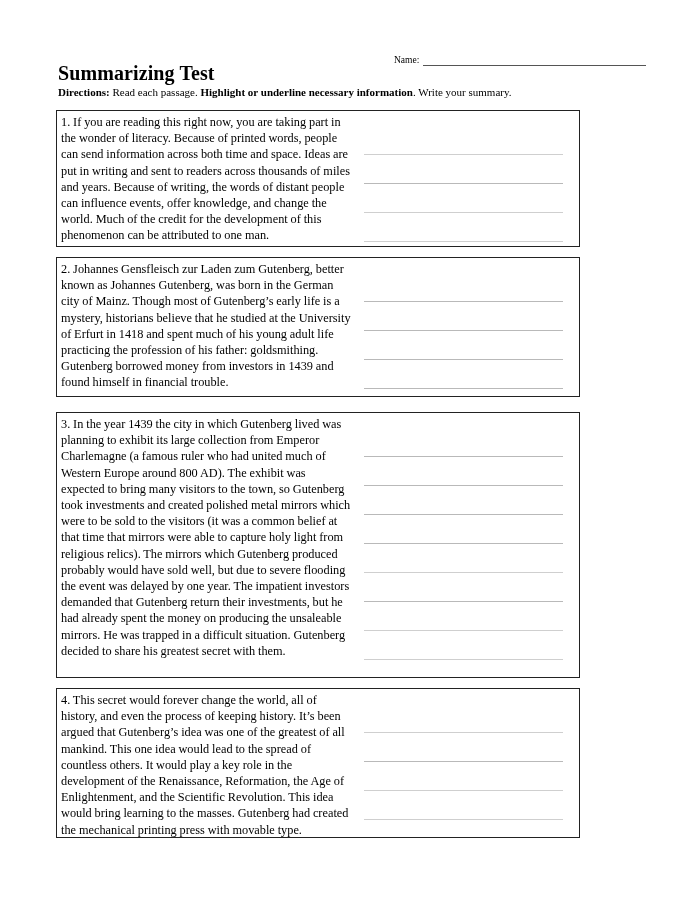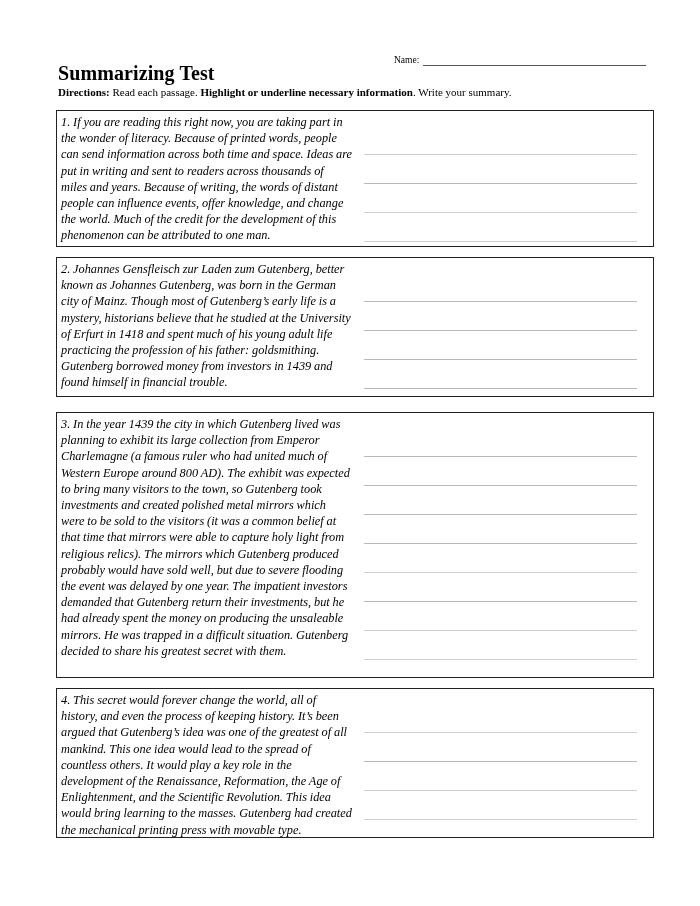--- a/index.html
+++ b/index.html
@@ -63,25 +63,24 @@
     font-size: 11px;
     line-height: 16px;
     white-space: nowrap;
   }
   .directions b { font-weight: bold; }
 
   
   .box {
     position: absolute;
     left: 48px;
-    width: 598px;
+    width: 524px;
     border: 1px solid #222222;
     box-sizing: border-box;
     background: #ffffff;
-    font-style: italic;
   }
   .box-inner {
     position: relative;
     display: flex;
     align-items: flex-start;
     height: 100%;
     box-sizing: border-box;
   }
   .passage {
     width: 299px;

